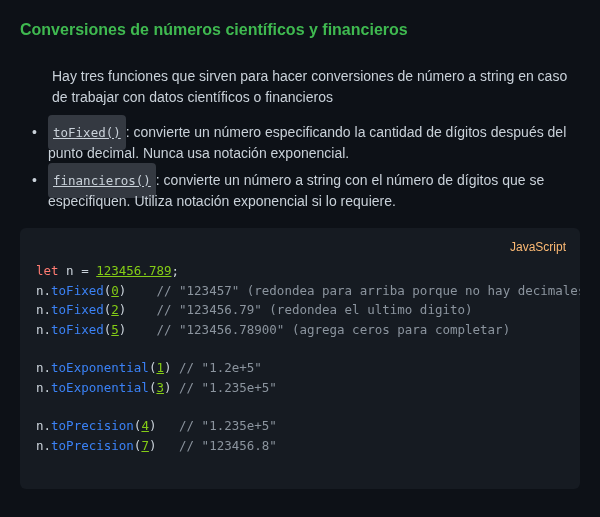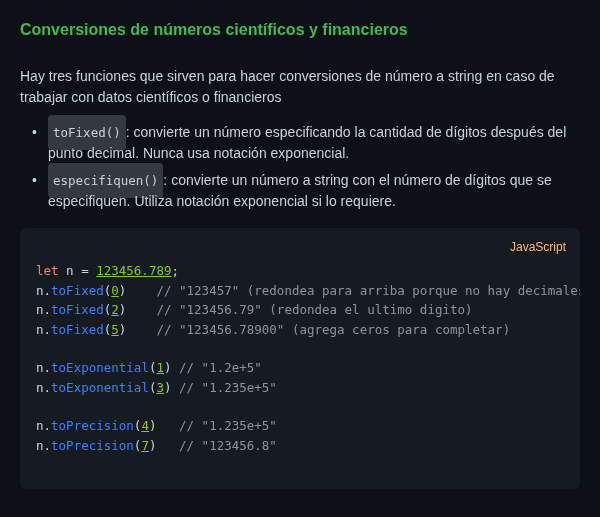--- a/index.html
+++ b/index.html
@@ -13,20 +13,21 @@
     padding: 18px 20px 20px 20px;
   }
   h2 {
     color: #3fb950;
     font-size: 16px;
     font-weight: 600;
     margin-bottom: 24px;
   }
   .intro {
     margin-bottom: 14px;
+    margin-left: 32px;
   }
   ul {
     list-style: none;
     padding-left: 20px;
     margin-bottom: 16px;
   }
   ul li {
     position: relative;
     margin-bottom: 6px;
     padding-left: 8px;
@@ -37,20 +38,21 @@
     left: -8px;
     color: #c9d1d9;
   }
   code.inline {
     background: #343941;
     color: #c9d1d9;
     font-family: ui-monospace, SFMono-Regular, Menlo, Consolas, monospace;
     font-size: 12.5px;
     padding: 10px 5px;
     border-radius: 4px;
+    text-decoration: underline;
   }
   .codeblock {
     background: #161b22;
     border-radius: 6px;
     padding: 14px 16px 14px 16px;
     font-family: ui-monospace, SFMono-Regular, Menlo, Consolas, monospace;
     font-size: 12.5px;
     line-height: 1.55;
     position: relative;
     margin-bottom: 16px;
@@ -77,21 +79,21 @@
 
 <h2>Conversiones de números científicos y financieros</h2>
 
 <p class="intro">Hay tres funciones que sirven para hacer conversiones de número a string en caso de trabajar con datos científicos o financieros</p>
 
 <ul>
   <li>
     <code class="inline">toFixed()</code><span>: convierte un número especificando la cantidad de dígitos después del punto decimal. Nunca usa notación exponencial.</span>
   </li>
   <li>
-    <code class="inline">especifiquen()</code><span>: convierte un número a string con el número de dígitos que se especifiquen. Utiliza notación exponencial si lo requiere.</span>
+    <code class="inline">financieros()</code><span>: convierte un número a string con el número de dígitos que se especifiquen. Utiliza notación exponencial si lo requiere.</span>
   </li>
 </ul>
 
 <div class="codeblock">
 <span class="lang-label">JavaScript</span><span class="tok-kw">let</span> <span class="tok-var">n</span><span class="tok-punc"> = </span><span class="tok-num">123456.789</span><span class="tok-punc">;</span>
 <span class="tok-var">n</span><span class="tok-punc">.</span><span class="tok-fn">toFixed</span><span class="tok-punc">(</span><span class="tok-num">0</span><span class="tok-punc">)</span><span>    </span><span class="tok-comment">// "123457" (redondea para arriba porque no hay decimales)</span>
 <span class="tok-var">n</span><span class="tok-punc">.</span><span class="tok-fn">toFixed</span><span class="tok-punc">(</span><span class="tok-num">2</span><span class="tok-punc">)</span><span>    </span><span class="tok-comment">// "123456.79" (redondea el ultimo digito)</span>
 <span class="tok-var">n</span><span class="tok-punc">.</span><span class="tok-fn">toFixed</span><span class="tok-punc">(</span><span class="tok-num">5</span><span class="tok-punc">)</span><span>    </span><span class="tok-comment">// "123456.78900" (agrega ceros para completar)</span>
 
 <span class="tok-var">n</span><span class="tok-punc">.</span><span class="tok-fn">toExponential</span><span class="tok-punc">(</span><span class="tok-num">1</span><span class="tok-punc">)</span><span> </span><span class="tok-comment">// "1.2e+5"</span>

